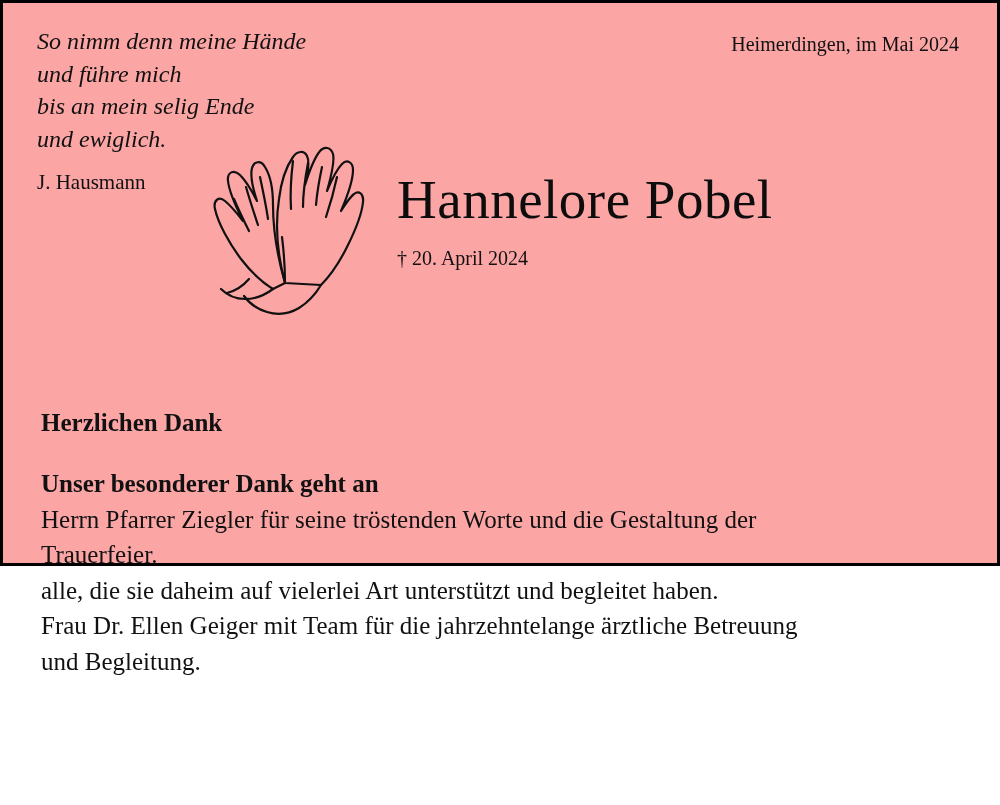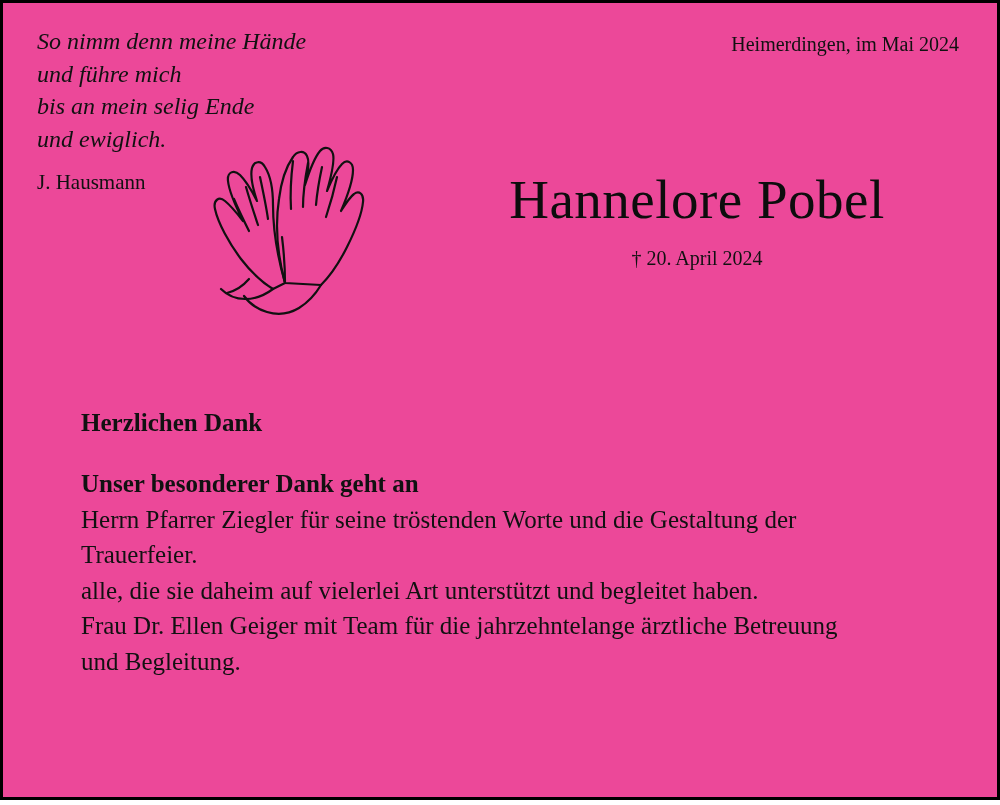--- a/index.html
+++ b/index.html
@@ -11,22 +11,22 @@
     width: 1000px;
     height: 805px;
     font-family: "Liberation Serif", serif;
     color: #111111;
     overflow: hidden;
   }
   .card {
     position: relative;
     box-sizing: border-box;
     width: 1000px;
-    height: 800px;
-    background: #ec4899;
+    height: 566px;
+    background: #fca5a5;
     border: 3px solid #000000;
     padding: 22px 34px 18px 34px;
   }
   .top-row {
     position: relative;
     display: flex;
     justify-content: space-between;
     align-items: flex-start;
   }
   .verse {
@@ -59,37 +59,35 @@
     left: 152px;
     top: -64px;
     width: 200px;
     height: 200px;
   }
   .name-block {
     position: absolute;
     left: 360px;
     top: -28px;
     width: 600px;
-    text-align: center;
   }
   .name {
     font-family: "Liberation Serif", serif;
     font-size: 55px;
     line-height: 1.12;
     letter-spacing: 0.5px;
     color: #0d0d0d;
   }
   .death-date {
     font-size: 20px;
     margin-top: 16px;
     color: #111111;
   }
   .body-text {
     margin-top: 18px;
-    margin-left: 40px;
   }
   .para {
     margin: 0 0 0 4px;
   }
   .para + .para {
     margin-top: 26px;
   }
   .heading {
     font-weight: bold;
     font-size: 25px;

